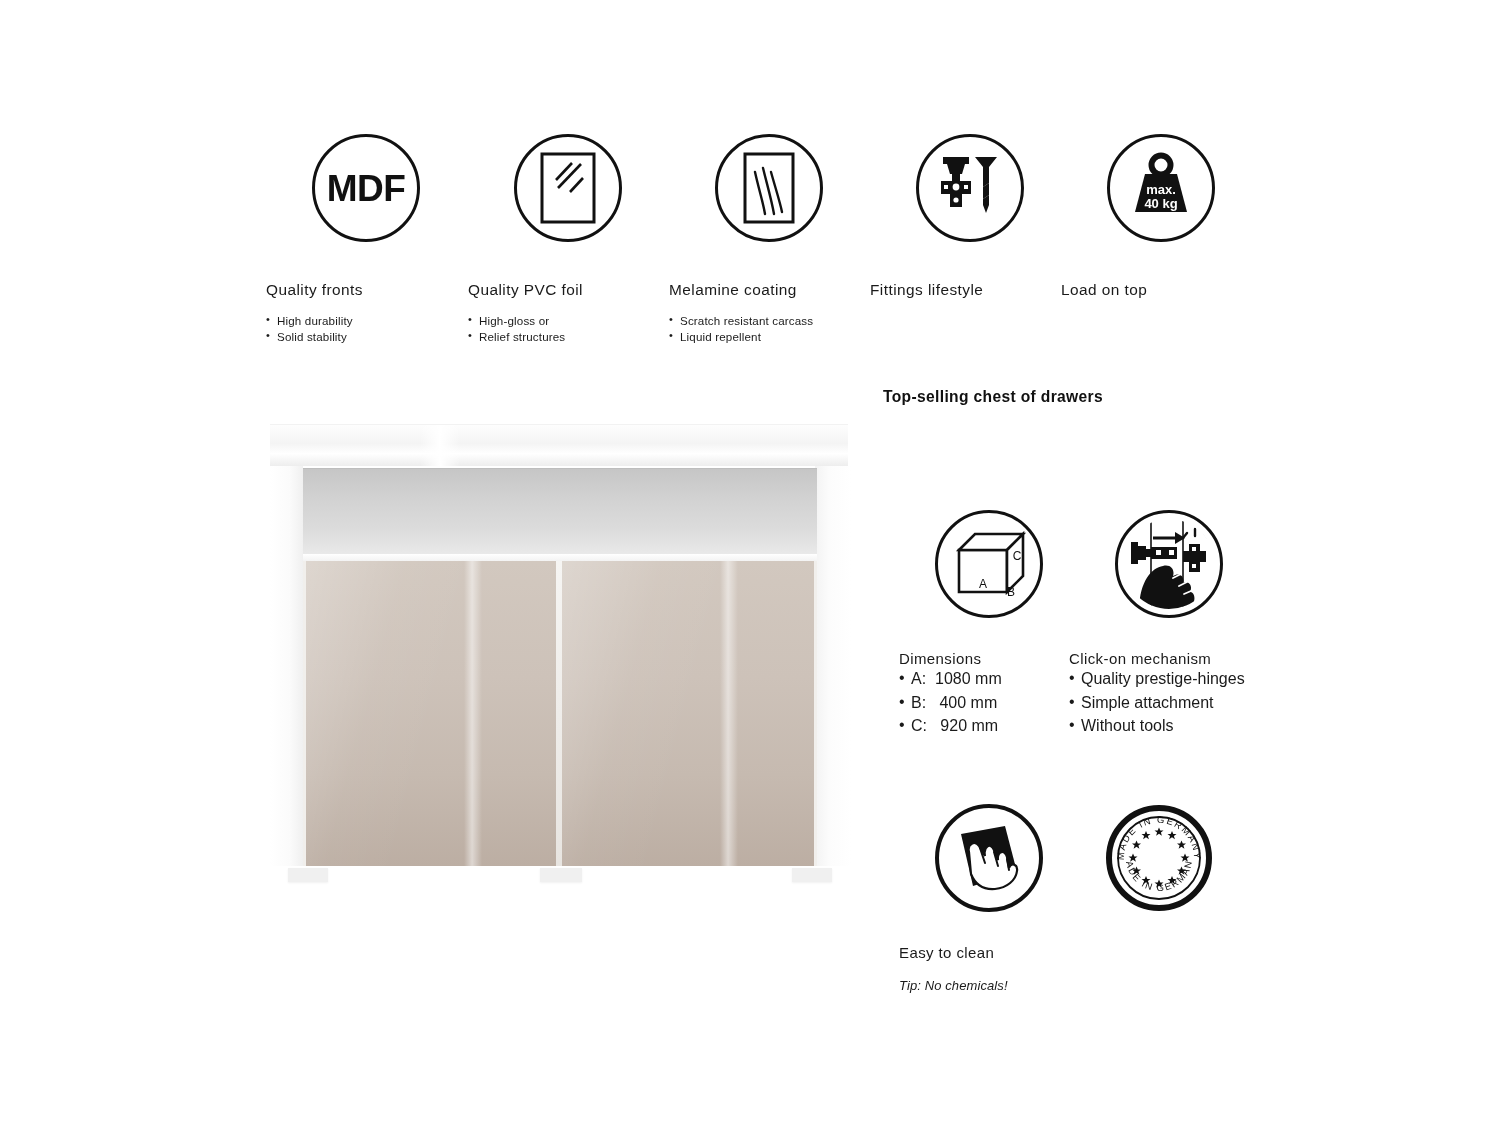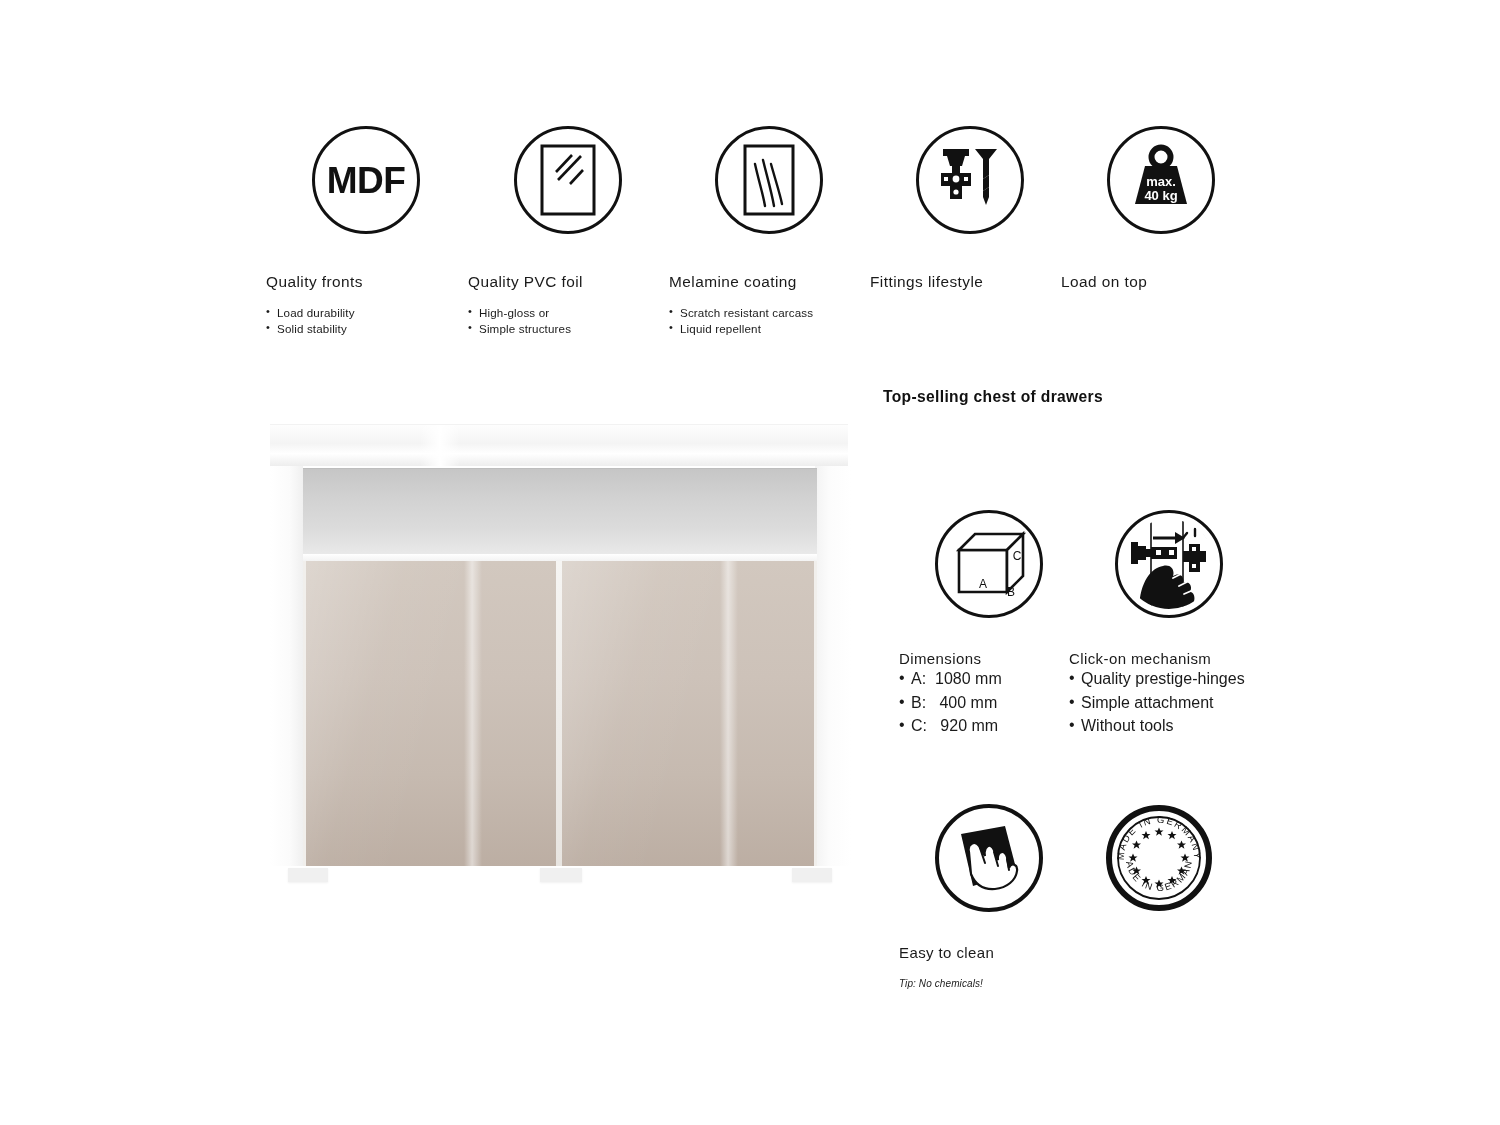--- a/index.html
+++ b/index.html
@@ -6,21 +6,21 @@
   html, body {
     width: 1500px; height: 1125px;
     background: #ffffff;
     font-family: "Liberation Sans", sans-serif;
     color: #1a1a1a;
     overflow: hidden;
   }
   .page { position: relative; width: 1500px; height: 1125px; }
 
   
-  .feature-strip { position: absolute; left: 266px; top: 126px; width: 990px; height: 215px; }
+  .feature-strip { position: absolute; left: 266px; top: 134px; width: 990px; height: 215px; }
   .feature { position: absolute; top: 0; width: 200px; }
   .feature-icon-wrap { height: 118px; display: flex; align-items: flex-start; justify-content: center; }
   .circle-icon {
     width: 108px; height: 108px; border-radius: 50%;
     border: 3.2px solid #111; background: #fff;
     display: flex; align-items: center; justify-content: center;
     position: relative;
   }
   .feature-title {
     text-align: left; font-size: 15.4px; letter-spacing: .45px;
@@ -39,21 +39,21 @@
   .copy-body b { font-weight: 700; }
 
   
   .right-grid { position: absolute; left: 883px; top: 510px; width: 370px; }
   .rg-cell { position: absolute; width: 180px; }
   .rg-icon-wrap { height: 112px; display: flex; align-items: flex-start; justify-content: center; }
   .rg-title { font-size: 15px; letter-spacing: .4px; margin-top: 28px; color: #1a1a1a; white-space: nowrap; }
   .rg-bullets { font-size: 16px; line-height: 1.48; }
   .rg-bullets li { list-style: none; position: relative; padding-left: 12px; white-space: pre; }
   .rg-bullets li:before { content: "\2022"; position: absolute; left: 0; top: -1px; }
-  .tip { margin-top: 17px; font-size: 10px; font-style: italic; letter-spacing: .1px; }
+  .tip { margin-top: 17px; font-size: 13px; font-style: italic; letter-spacing: .1px; }
 
   
   .product-photo {
     position: absolute; left: 268px; top: 420px; width: 585px; height: 540px;
     background: #ffffff;
   }
   .cab { position: absolute; left: 0; top: 0; width: 585px; height: 500px; }
 
   
   .cab-top {
@@ -121,40 +121,40 @@
   <div class="feature-strip">
 
     <div class="feature" style="left:0px;">
       <div class="feature-icon-wrap">
         <div class="circle-icon">
           <span class="mdf-text">MDF</span>
         </div>
       </div>
       <div class="feature-title">Quality fronts</div>
       <ul class="bullets">
-        <li>Load durability</li>
+        <li>High durability</li>
         <li>Solid stability</li>
       </ul>
     </div>
 
     <div class="feature" style="left:202px;">
       <div class="feature-icon-wrap">
         <div class="circle-icon">
           <svg class="ic" width="64" height="76" viewBox="0 0 64 76">
             <rect x="6" y="4" width="52" height="68" fill="#fff" stroke="#111" stroke-width="3"></rect>
             <line x1="20" y1="30" x2="36" y2="13" stroke="#111" stroke-width="2.6"></line>
             <line x1="22" y1="38" x2="45" y2="14" stroke="#111" stroke-width="2.6"></line>
             <line x1="34" y1="42" x2="47" y2="28" stroke="#111" stroke-width="2.6"></line>
           </svg>
         </div>
       </div>
       <div class="feature-title">Quality PVC foil</div>
       <ul class="bullets">
         <li>High-gloss or</li>
-        <li>Simple structures</li>
+        <li>Relief structures</li>
       </ul>
     </div>
 
     <div class="feature" style="left:403px;">
       <div class="feature-icon-wrap">
         <div class="circle-icon">
           <svg class="ic" width="64" height="76" viewBox="0 0 64 76">
             <rect x="8" y="4" width="48" height="68" fill="#fff" stroke="#111" stroke-width="3"></rect>
             <path d="M18 22 C22 40 26 52 28 64" stroke="#111" stroke-width="2.4" fill="none" stroke-linecap="round"></path>
             <path d="M26 18 C31 38 35 52 37 64" stroke="#111" stroke-width="2.4" fill="none" stroke-linecap="round"></path>

